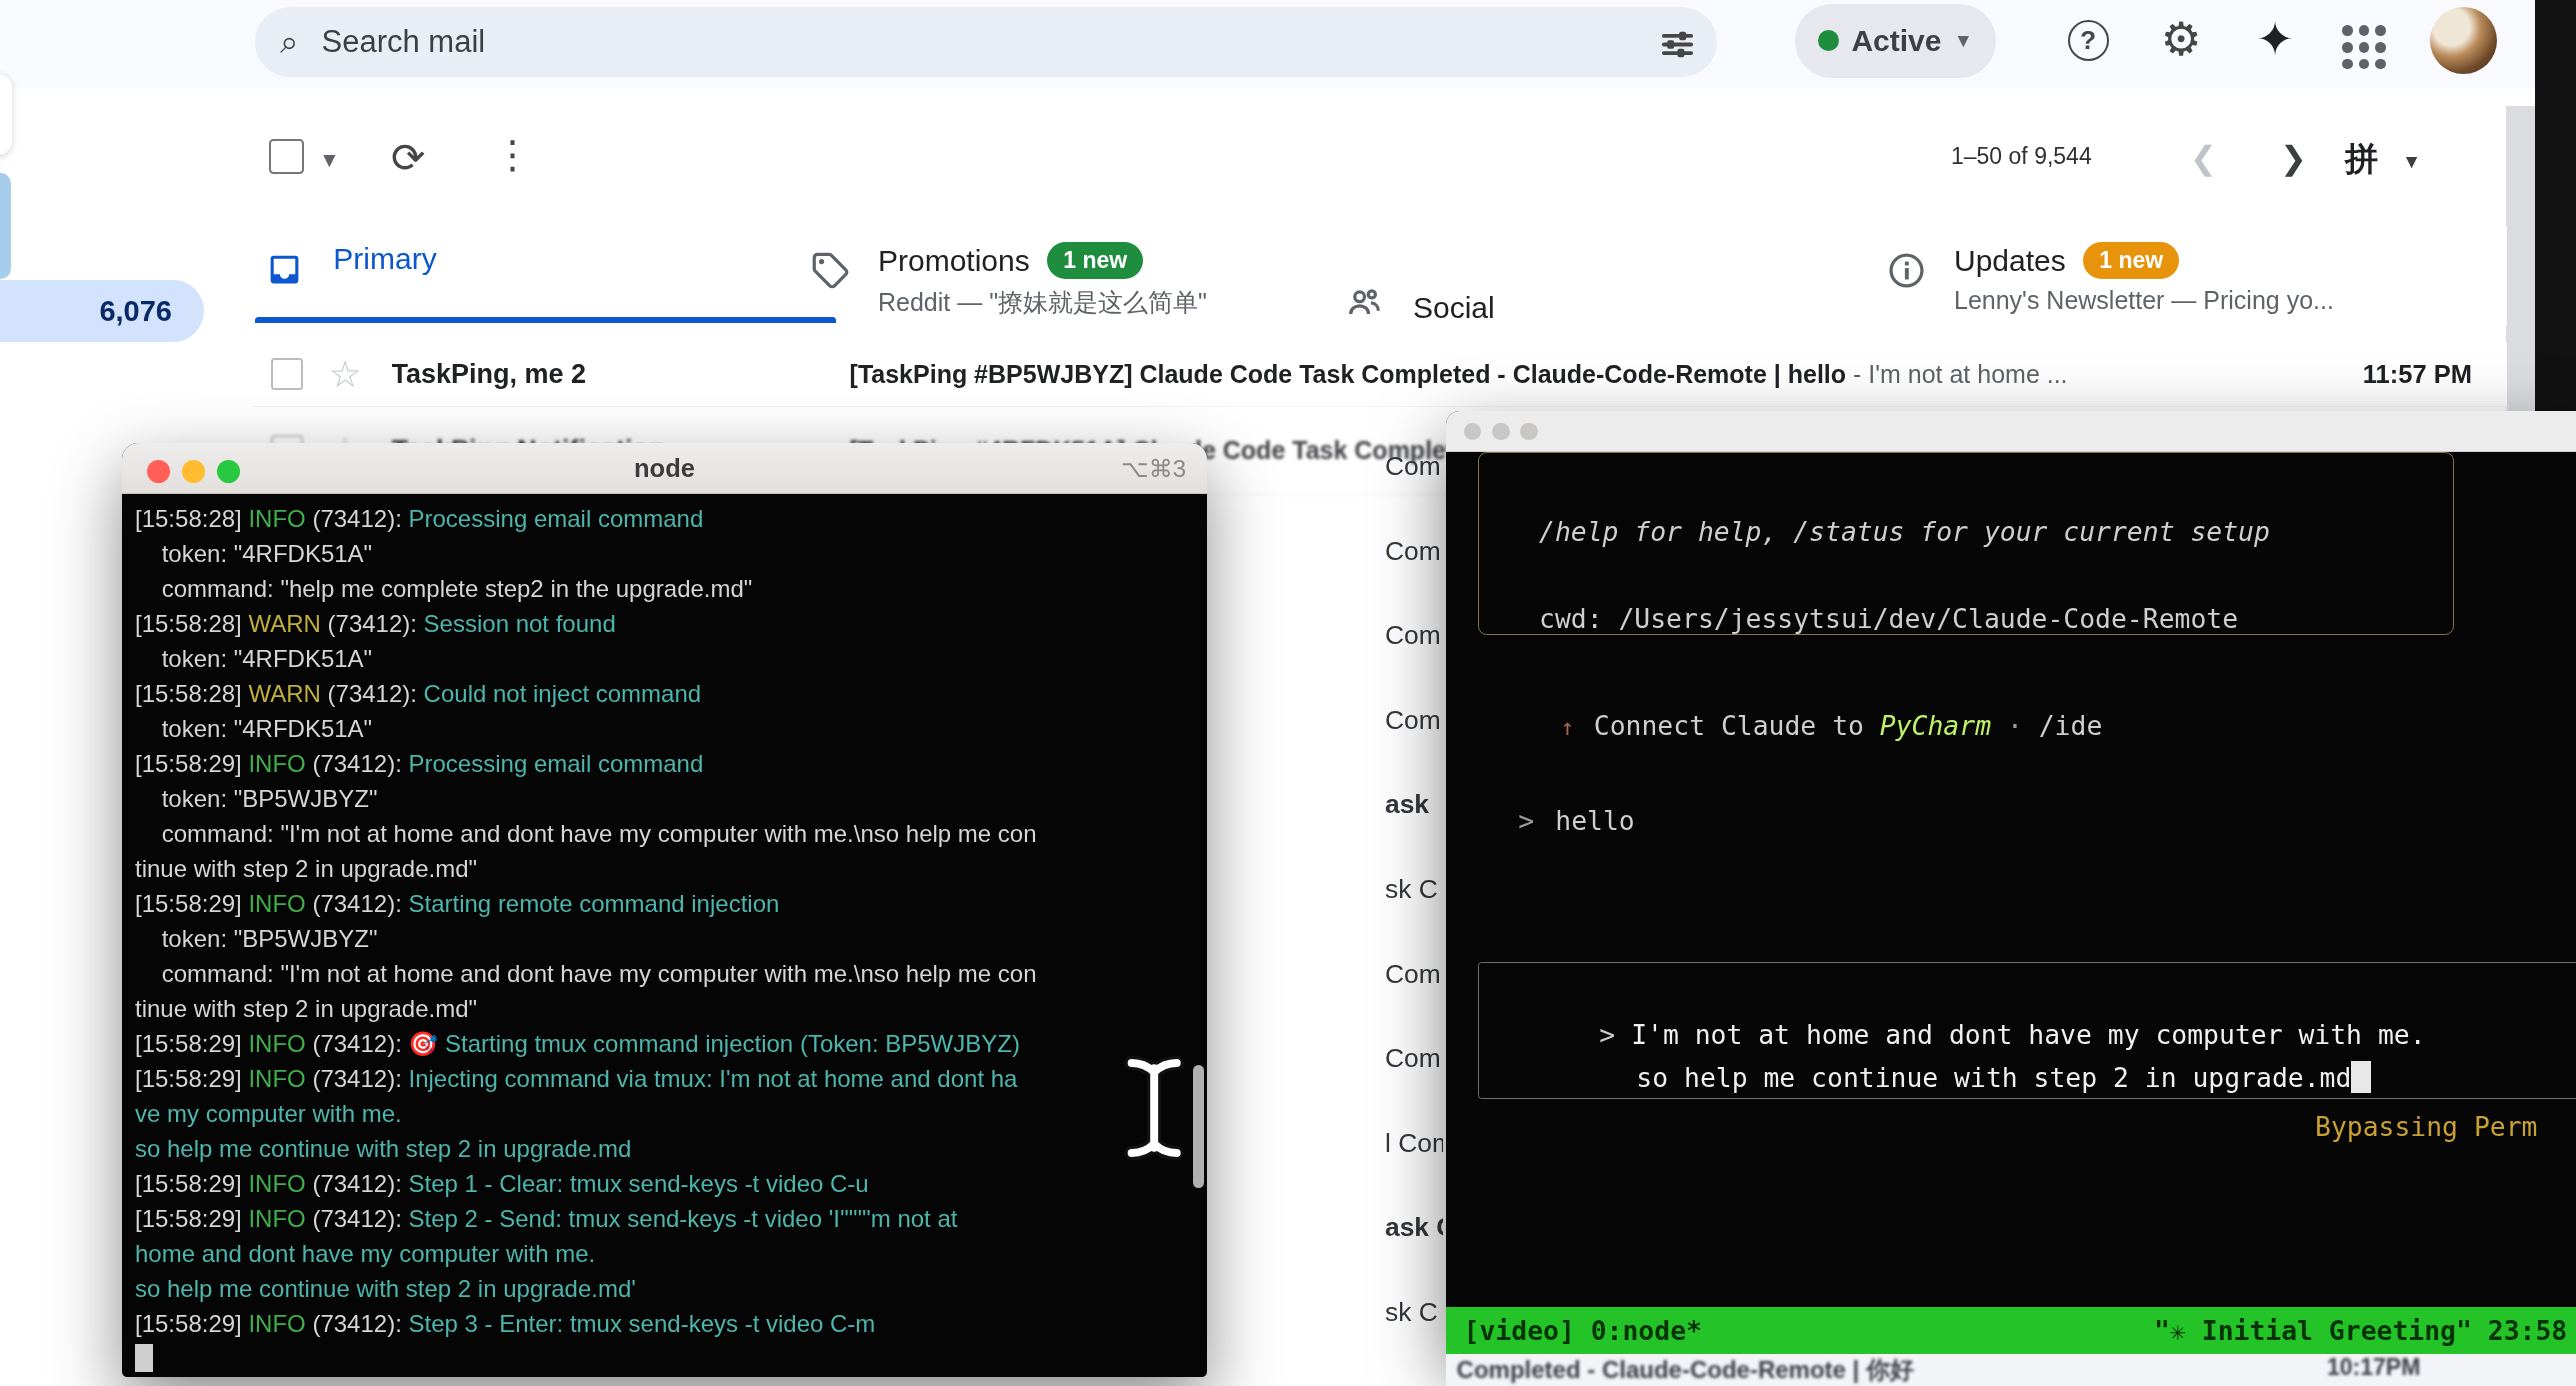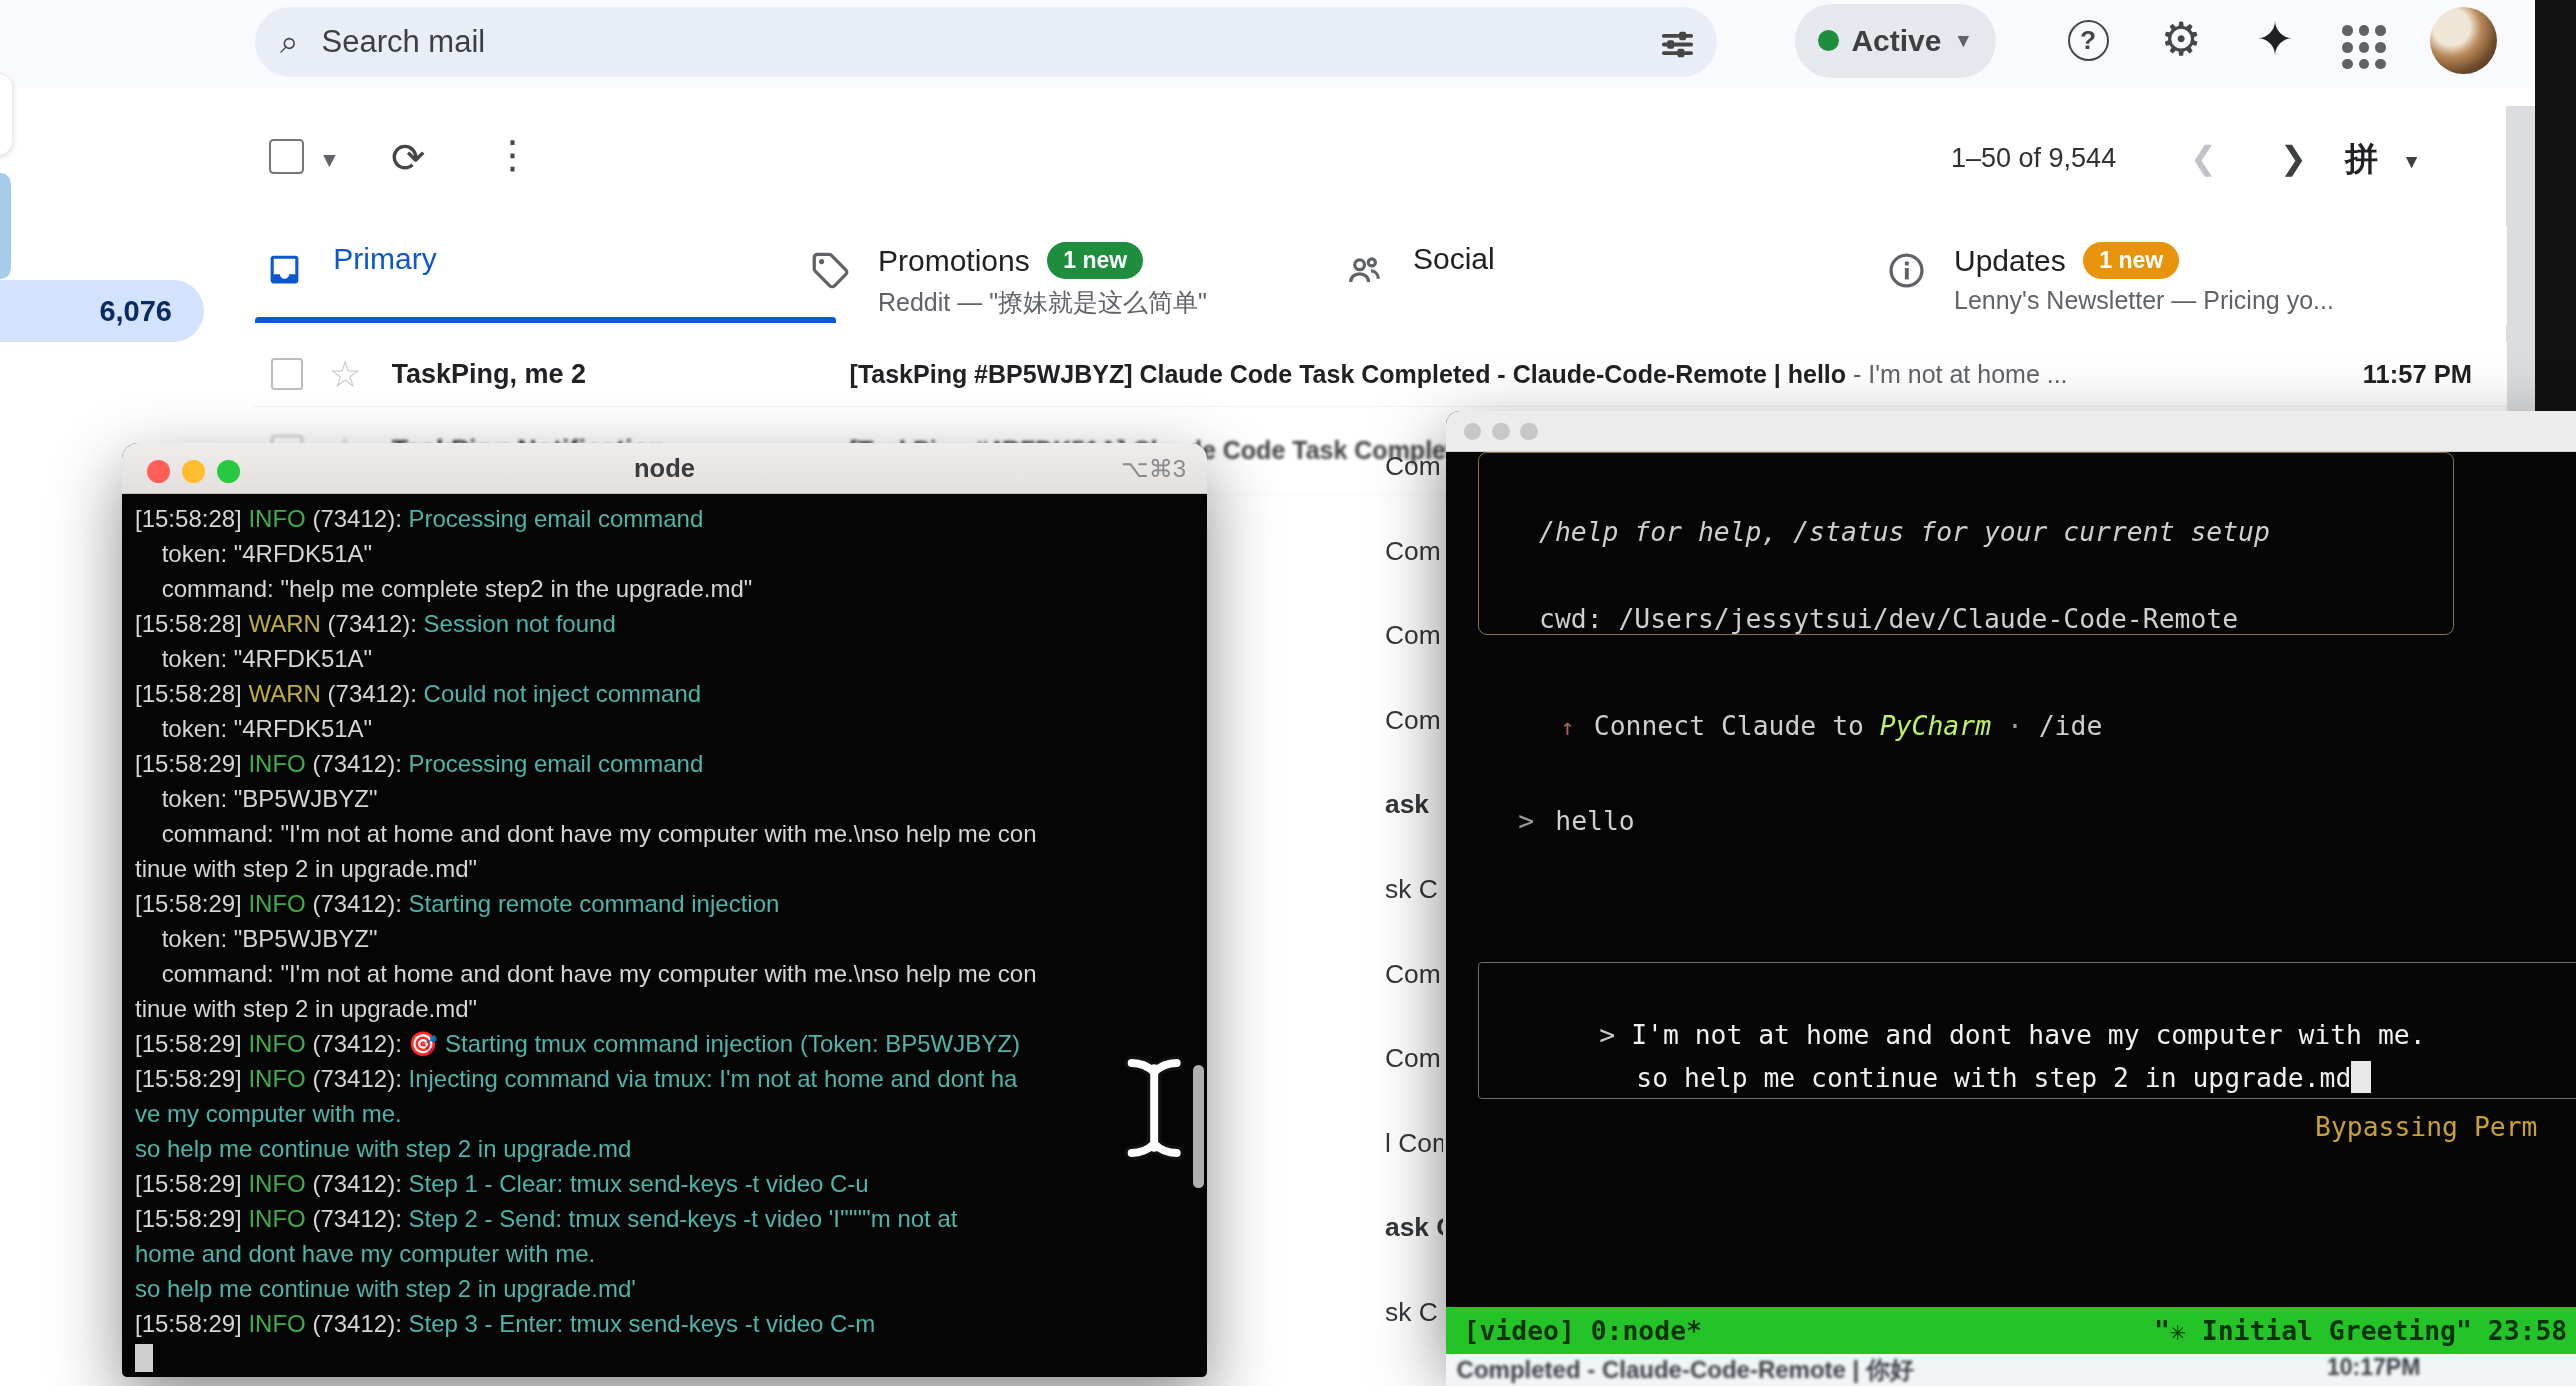--- a/index.html
+++ b/index.html
@@ -34,21 +34,21 @@
   #lft-white { left:-16px; top:74px; width:28px; height:81px; background:#ffffff; border-radius:14px; box-shadow:0 1.8px 7px rgba(0,0,0,.18); }
   #lft-blue { left:-12.3px; top:173px; width:23px; height:106px; background:#a7cdec; border-radius:10.6px; }
   #inbox-pill { left:-53px; top:280px; width:257px; height:62px; border-radius:31px; background:#d3e3fd; display:flex; align-items:center; justify-content:flex-end; padding-right:32px; }
   #inbox-pill span { font-size:29px; font-weight:700; color:#0a2a66; }
 
   
   #cb-main { left:269px; top:139px; width:35px; height:35px; border:2.6px solid #747775; border-radius:4.4px; background:#fff; }
   #cb-caret { left:319px; top:148px; font-size:21px; color:#5f6368; }
   #refresh-ic { left:391px; top:134px; font-size:41px; color:#444746; }
   #more-ic { left:493px; top:132px; font-size:39px; color:#444746; letter-spacing:0; }
-  #pg-range { left:1951px; top:143px; font-size:27px; color:#2f3033; }
+  #pg-range { left:1951px; top:143px; font-size:23px; color:#2f3033; }
   #pg-prev { left:2190px; top:139px; font-size:32px; color:#c0c3c7; }
   #pg-next { left:2280px; top:139px; font-size:32px; color:#3c4043; }
   #ime { left:2345px; top:137px; font-size:33px; font-weight:600; color:#202124; }
   #ime-caret { left:2402px; top:150px; font-size:19.4px; color:#3c4043; }
 
   
   #tabs { left:252px; top:226px; width:2255px; height:99px; background:#fff; }
   .tab { position:absolute; top:0; height:99px; display:flex; align-items:flex-start; }
   .tab .ticon { margin-top:25px; }
   .tab .tcol { margin-left:28px; margin-top:16px; }
@@ -214,21 +214,21 @@
         </svg>
     </span>
     <div class="tcol">
       <div class="trow1">
         <span class="tname">Promotions</span>
         <span class="badge green">1 new</span>
       </div>
       <div class="tsub">Reddit — "撩妹就是这么简单"</div>
     </div>
   </div>
-  <div class="tab" style="left:1092px;">
+  <div class="tab" style="left:1092px;align-items:flex-end;">
     <span class="ticon">
       <svg width="41" height="39" viewBox="0 0 24 24">
           <g fill="none" stroke="#5f6368" stroke-width="2">
             <circle cx="9" cy="8.5" r="3"></circle>
             <path d="M3.5 19c0-3 2.5-5 5.5-5s5.5 2 5.5 5"></path>
             <circle cx="16.5" cy="7" r="2.2"></circle>
             <path d="M16 12.3c2.6.2 4.5 2 4.5 4.7"></path>
           </g>
         </svg>
     </span>

